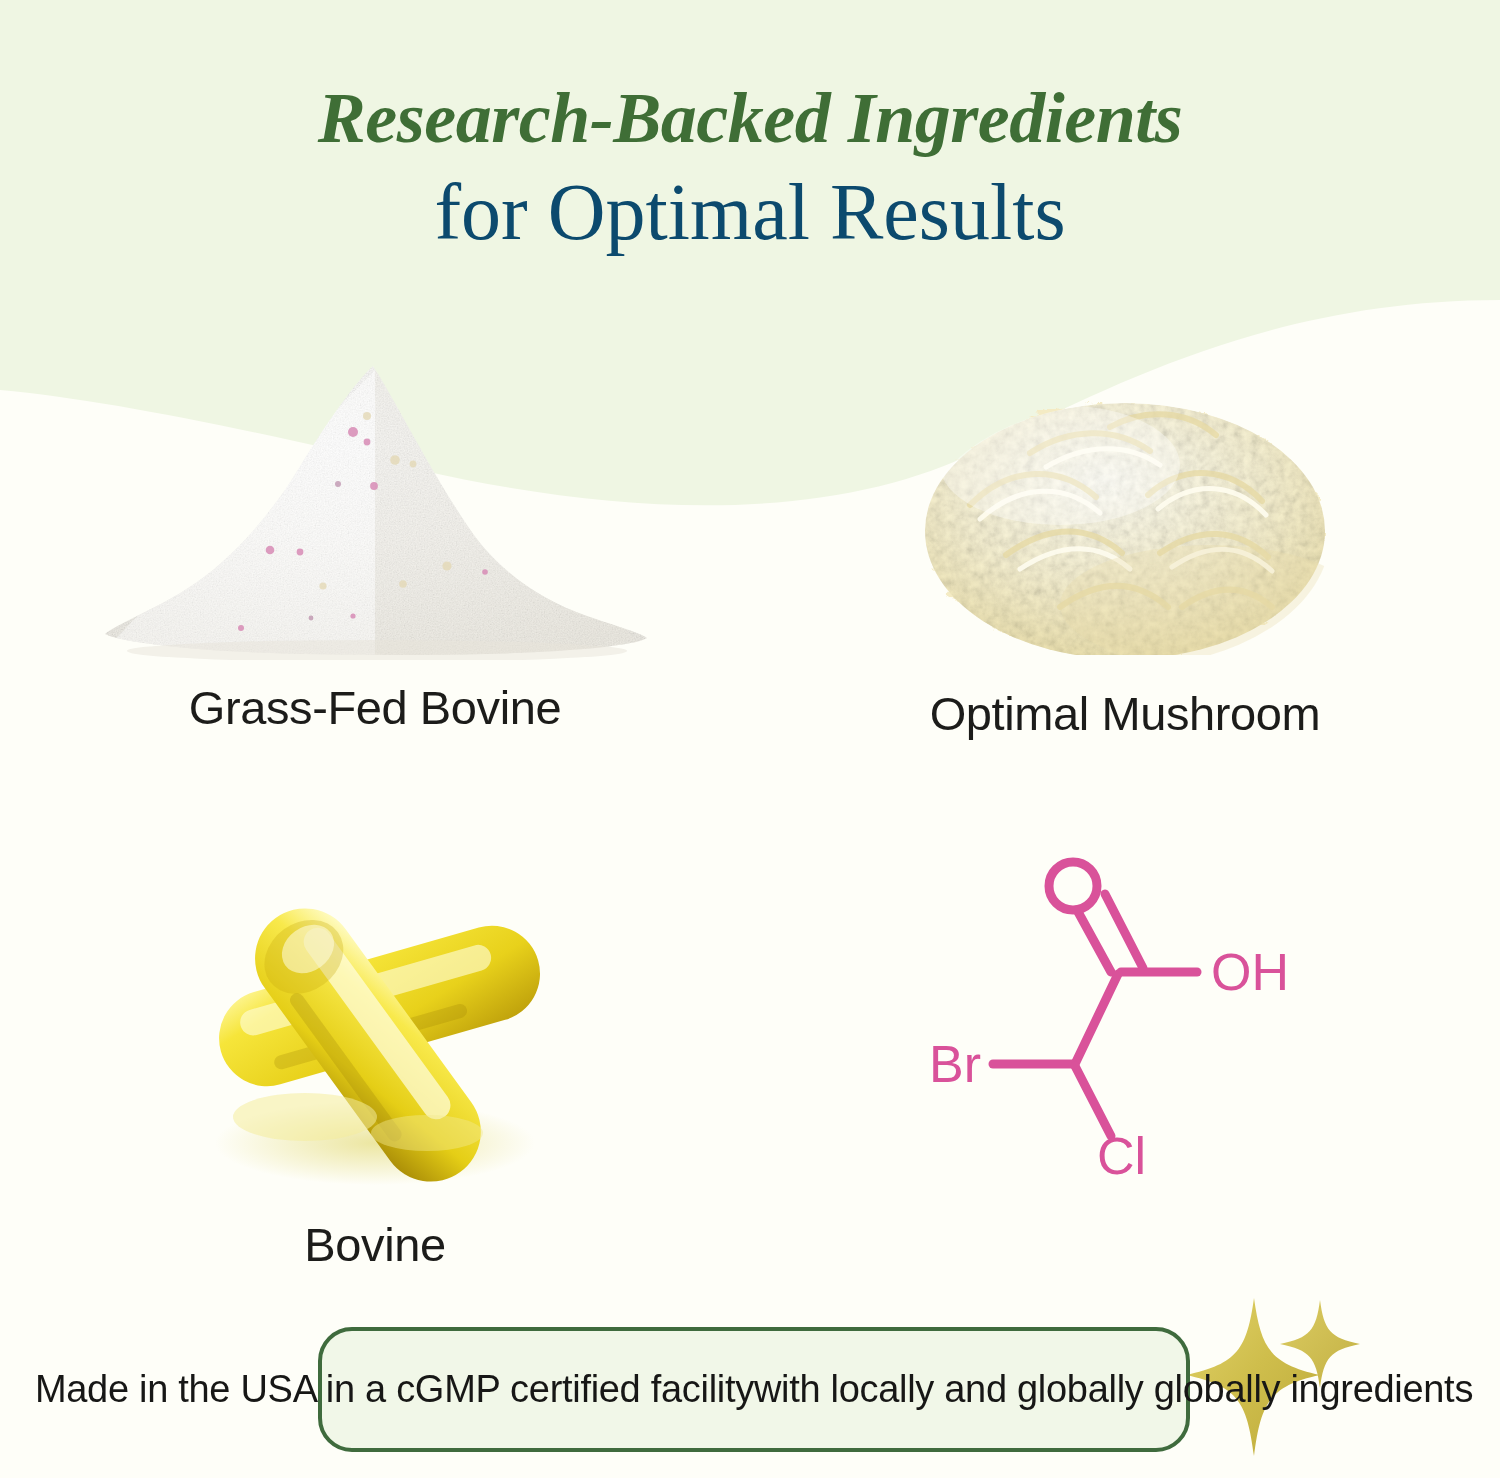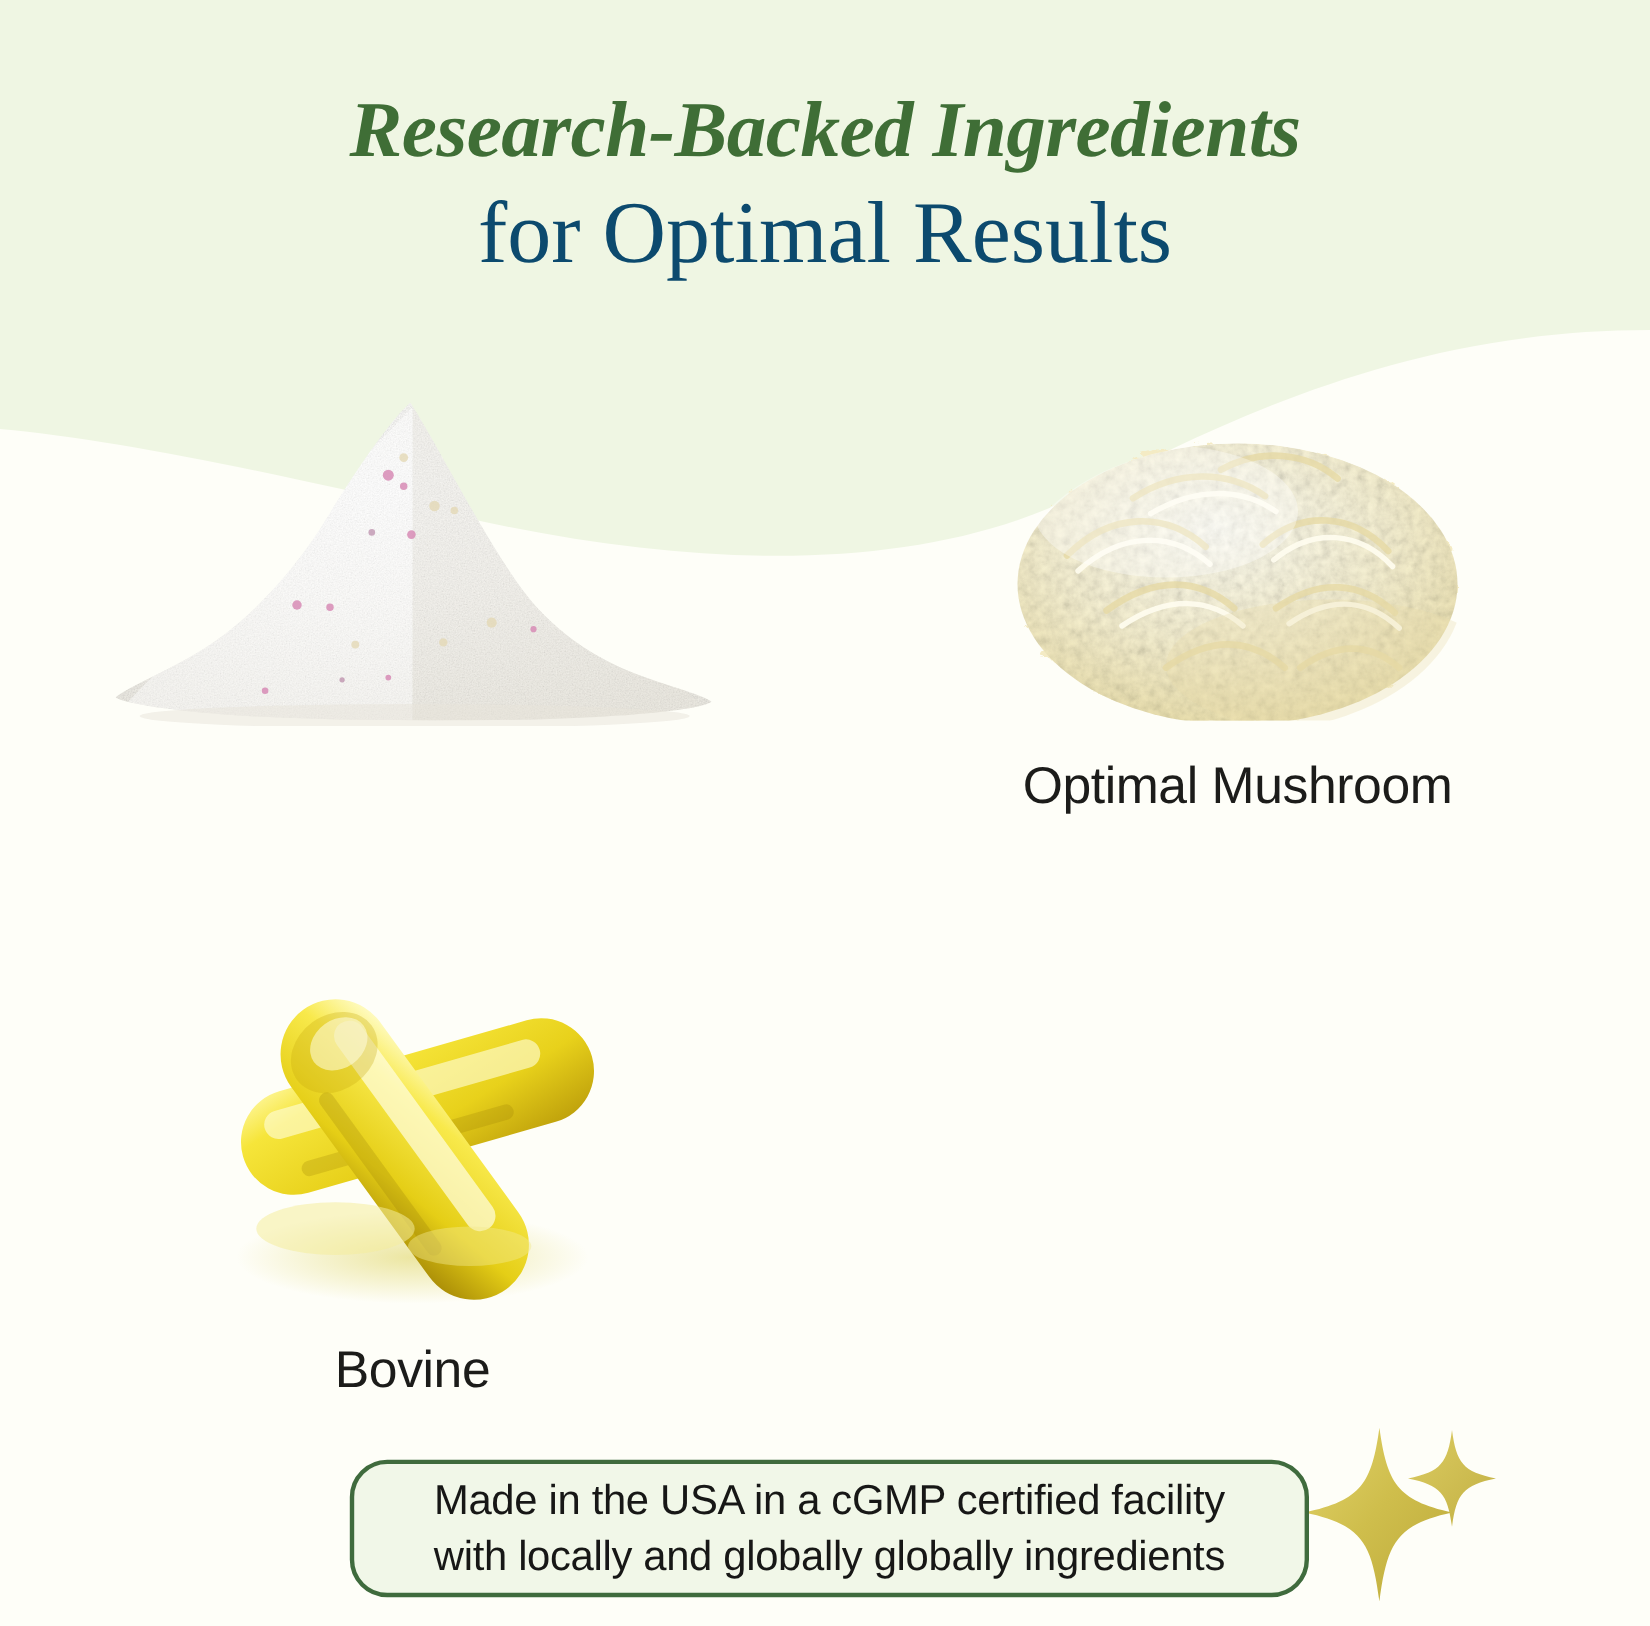--- a/index.html
+++ b/index.html
@@ -72,21 +72,21 @@
 
   
   .badge-area { position:absolute; left:0; top:1300px; width:1500px; height:178px; z-index:4; }
   .badge {
     position:absolute;
     left:318px; top:27px;
     width:872px; height:125px;
     border:4px solid #3F6B3D;
     border-radius:34px;
     background:#F1F7E8;
-    display:flex; flex-direction:column;
+    display:flex; flex-direction:row;
     align-items:center; justify-content:center;
   }
   .badge-line {
     font-family:"Liberation Sans", sans-serif;
     font-size:38px;
     line-height:1.34;
     color:#171716;
     letter-spacing:-0.3px;
     white-space:nowrap;
   }
@@ -192,20 +192,21 @@
                 <circle cx="228" cy="226" r="3.6"></circle>
                   <circle cx="410" cy="188" r="3.0"></circle>
               </g>
             </g>
 
             <ellipse cx="282" cy="291" rx="250" ry="11" fill="#E7E4DA" opacity="0.5"></ellipse>
           </svg>
         </div>
       </div>
       <div class="caption two-line">
+        <div>Grass-Fed Bovine</div>
       </div>
     </div>
 
     <div class="cell">
       <div class="art">
         <div class="tremella-wrap">
           <svg viewBox="0 0 430 300" xmlns="http://www.w3.org/2000/svg">
             <defs>
               <radialGradient id="tremG" cx="45%" cy="30%" r="72%">
                 <stop offset="0%" stop-color="#FEFDF2"></stop>
@@ -311,20 +312,46 @@
             <ellipse cx="262" cy="252" rx="56" ry="18" fill="#F2E98F" opacity="0.45"></ellipse>
           </svg>
         </div>
       </div>
       <div class="caption single">
         <div>Bovine</div>
       </div>
     </div>
 
     <div class="cell">
+      <div class="art row2">
+        <div class="chem-wrap">
+          <svg viewBox="0 0 420 345" xmlns="http://www.w3.org/2000/svg">
+            <g stroke="#D9529A" stroke-width="9" stroke-linecap="round" fill="none">
+
+              <line x1="162" y1="60" x2="196" y2="122"></line>
+              <line x1="190" y1="44" x2="228" y2="118"></line>
+
+              <line x1="206" y1="122" x2="282" y2="122"></line>
+
+              <line x1="203" y1="124" x2="160" y2="214"></line>
+
+              <line x1="158" y1="214" x2="78" y2="214"></line>
+
+              <line x1="160" y1="216" x2="196" y2="286"></line>
+            </g>
+
+            <circle cx="158" cy="36" r="24" stroke="#D9529A" stroke-width="9" fill="none"></circle>
+            <g font-family="Liberation Sans, sans-serif" font-size="52" fill="#D9529A">
+              <text x="296" y="140">OH</text>
+              <text x="14" y="232">Br</text>
+              <text x="182" y="324">Cl</text>
+            </g>
+          </svg>
+        </div>
+      </div>
     </div>
   </div>
 </div>
 
 <div class="badge-area">
 
   <div class="sparkles">
     <svg viewBox="0 0 230 210" xmlns="http://www.w3.org/2000/svg">
       <defs>
         <linearGradient id="sparkGrad" x1="0" y1="0" x2="1" y2="1">

